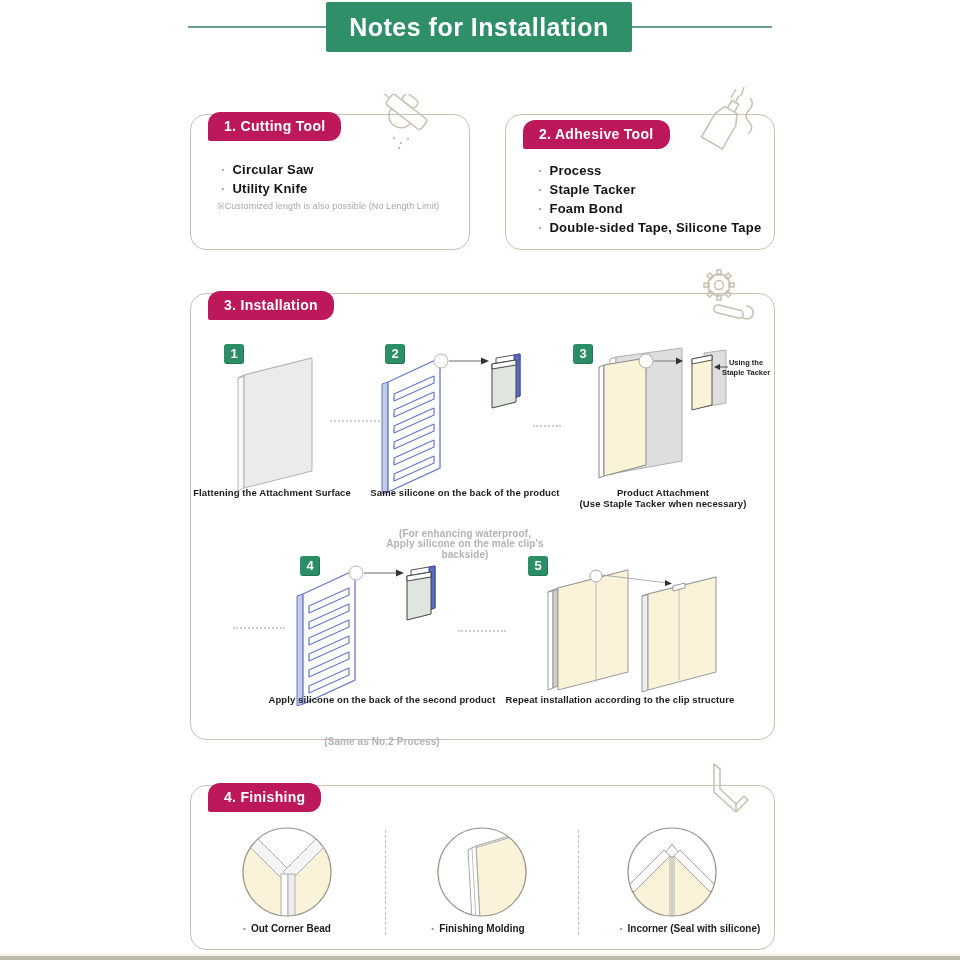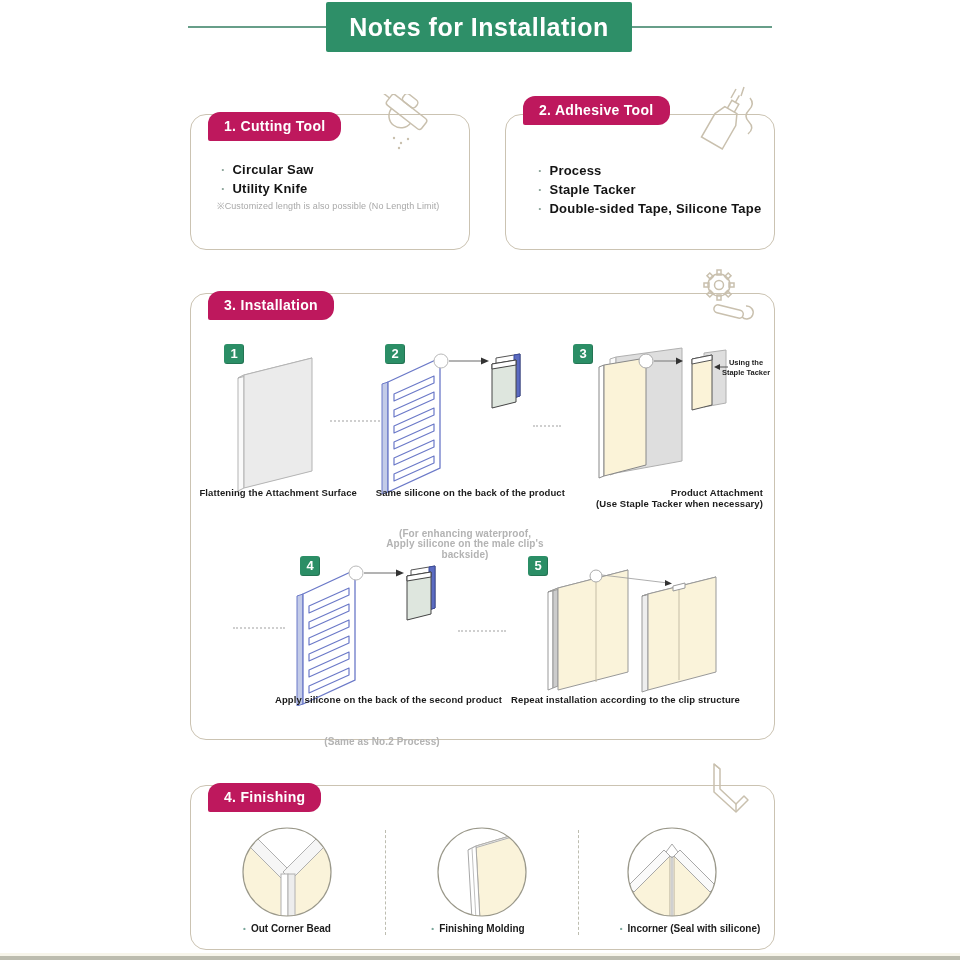--- a/index.html
+++ b/index.html
@@ -21,21 +21,21 @@
   
   .tool-list{position:absolute;margin:0;padding:0;list-style:none;}
   .tool-list li{font-size:13px;font-weight:bold;color:#141414;line-height:19px;letter-spacing:0.2px;}
   .tool-list li::before{content:"·";color:#8fa79c;margin-right:7px;font-weight:bold;}
   .tool-note{position:absolute;font-size:9px;color:#a8a8a8;font-weight:500;letter-spacing:0.1px;}
 
   
   .badge{position:absolute;width:20px;height:20px;background:#2b8e66;color:#fff;font-size:13px;
          font-weight:bold;text-align:center;line-height:20px;border-radius:3px;
          box-shadow:inset -1px -1px 0 rgba(0,0,0,0.18);}
-  .caption{position:absolute;font-size:9.5px;font-weight:bold;color:#1b1b1b;text-align:right;letter-spacing:0.1px;}
+  .caption{position:absolute;font-size:9.5px;font-weight:bold;color:#1b1b1b;text-align:center;letter-spacing:0.1px;}
   .subcaption{position:absolute;font-size:10px;color:#b3b3b3;text-align:center;font-weight:600;letter-spacing:0.1px;margin-top:29px;}
   .dotline{position:absolute;height:0;border-top:2px dotted #cfcfcf;}
   .dashsep{position:absolute;width:0;border-left:1px dashed #bdbdb0;}
   .annotation{position:absolute;font-size:7.5px;font-weight:bold;color:#222;text-align:center;line-height:10px;}
   .stepsvg{position:absolute;}
 
   
   .fin-caption{position:absolute;font-size:10px;font-weight:bold;color:#1b1b1b;text-align:center;}
   .fin-caption::before{content:"•";color:#7aa79b;margin-right:5px;font-size:8px;vertical-align:1px;}
 
@@ -71,24 +71,25 @@
         <circle cx="29" cy="49" r="1.2"></circle>
       <circle cx="36" cy="45" r="1.2"></circle>
         <circle cx="27" cy="54" r="1.2"></circle>
     </g>
   </svg>
 
   <div class="panel-box" style="left:505px;top:114px;width:270px;height:136px;">
     <ul class="tool-list" style="left:32px;top:46px;">
       <li>Process</li>
       <li>Staple Tacker</li>
+      <li>Foam Bond</li>
       <li>Double-sided Tape, Silicone Tape</li>
     </ul>
   </div>
-  <div class="section-label" style="left:523px;top:96px;text-align:right;">2. Adhesive Tool</div>
+  <div class="section-label" style="left:523px;top:120px;text-align:right;">2. Adhesive Tool</div>
   <svg class="stepsvg" style="left:692px;top:86px;" width="72" height="66" viewBox="0 0 72 66">
     <g stroke="#c9c0ae" stroke-width="1.5" fill="none">
       <g transform="rotate(30 32 34)">
         <path d="M26,22 L40,22 L45,33 L45,60 L21,60 L21,33 Z"></path>
         <path d="M29,22 L29,13 L37,13 L37,22"></path>
         <line x1="33" y1="5" x2="33" y2="13"></line>
       </g>
       <path d="M58,12 q5,6 -1,12 q-6,6 0,12 q6,6 -1,12"></path>
       <line x1="44" y1="3" x2="39" y2="12"></line>
       <line x1="52" y1="1" x2="49" y2="10"></line>

